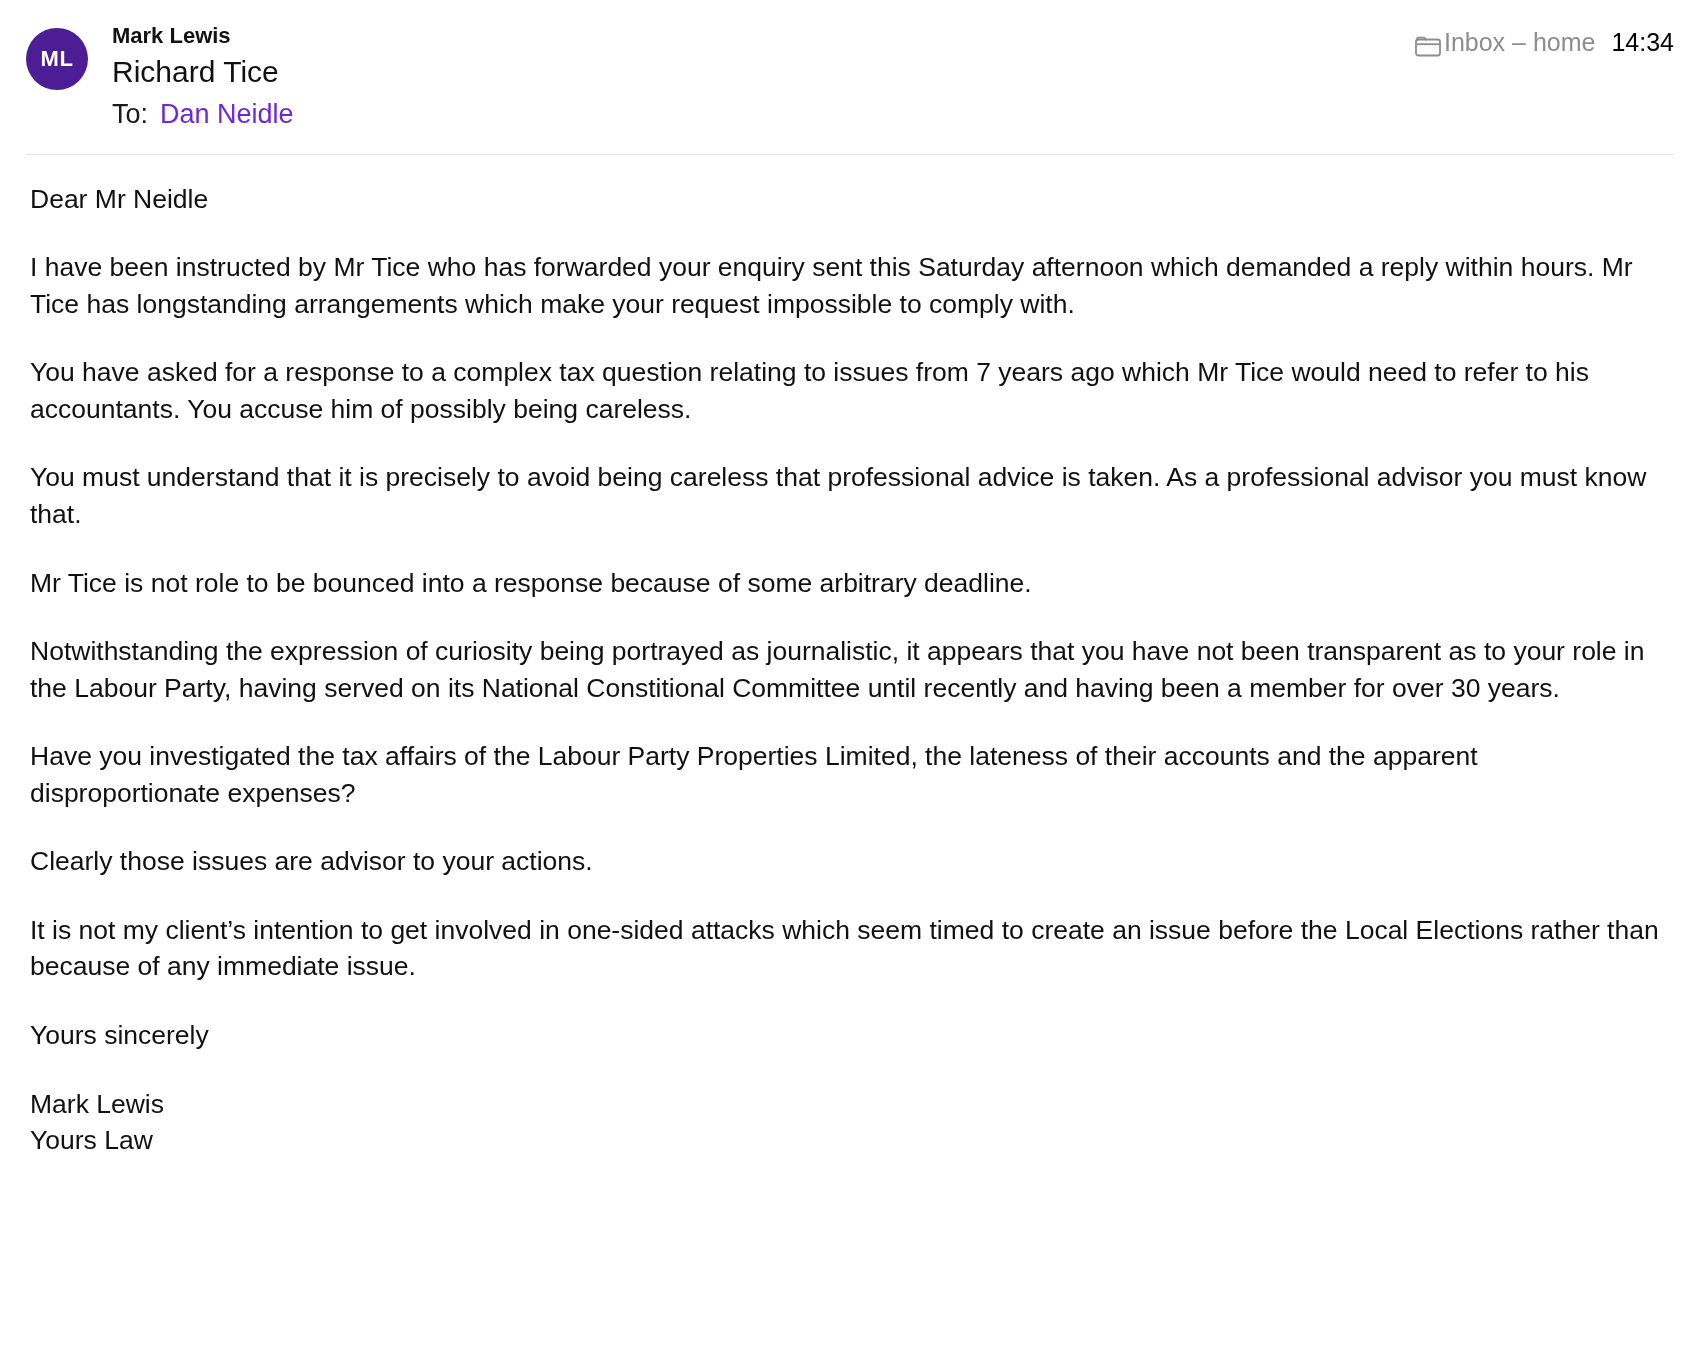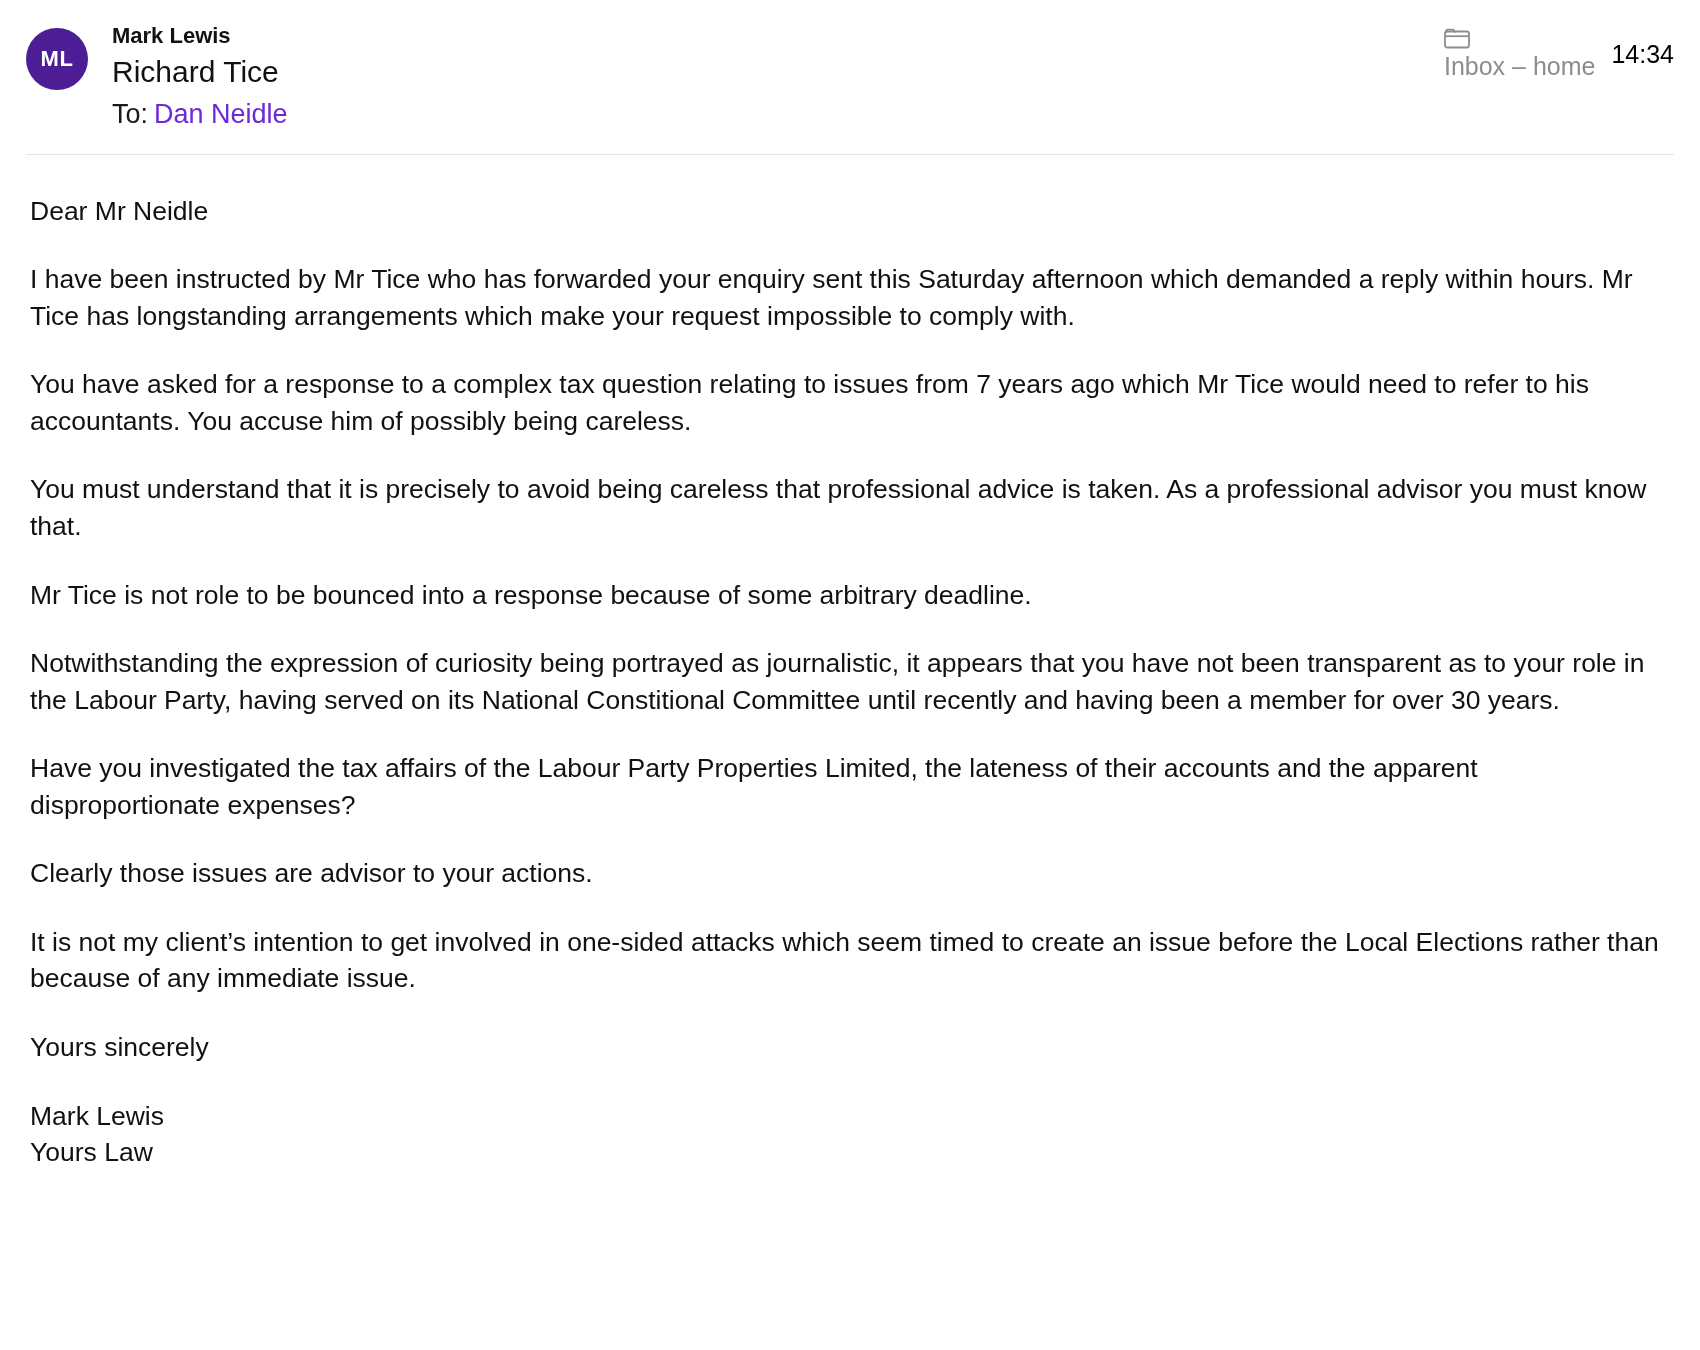--- a/index.html
+++ b/index.html
@@ -62,43 +62,42 @@
     font-weight: 400;
     color: #111111;
     line-height: 1.3;
     margin-bottom: 6px;
   }
   .recipient-line {
     font-size: 27px;
     line-height: 1.3;
     display: flex;
     align-items: baseline;
-    gap: 6px;
+    gap: 12px;
   }
   .recipient-label {
     color: #1a1a1a;
   }
   .recipient-value {
     color: #6d28d9;
   }
   .header-right {
     position: absolute;
     top: 28px;
     right: 26px;
     display: flex;
     align-items: center;
     gap: 16px;
     font-size: 25px;
     color: #8d8d8d;
   }
   .folder-chip {
     display: flex;
-    align-items: flex-start;
+    align-items: flex-end;
     gap: 3px;
-    flex-direction: column;
   }
   .folder-icon {
     display: inline-block;
     width: 26px;
     height: 21px;
     position: relative;
   }
   .folder-icon svg { display: block; }
   .time {
     color: #000000;
@@ -108,21 +107,21 @@
     height: 1px;
     background: #e3e3e3;
     margin: 22px 26px 0 26px;
   }
   
   .mail-body {
     padding: 26px 30px 0 30px;
     box-sizing: border-box;
   }
   .mail-body p {
-    margin: 12px 0 32px 0;
+    margin: 0 0 32px 0;
     font-size: 26.5px;
     line-height: 1.38;
     color: #111111;
     max-width: 1660px;
   }
   .sig-block {
     margin-top: 0;
   }
   .sig-block .sig-line {
     font-size: 26.5px;

